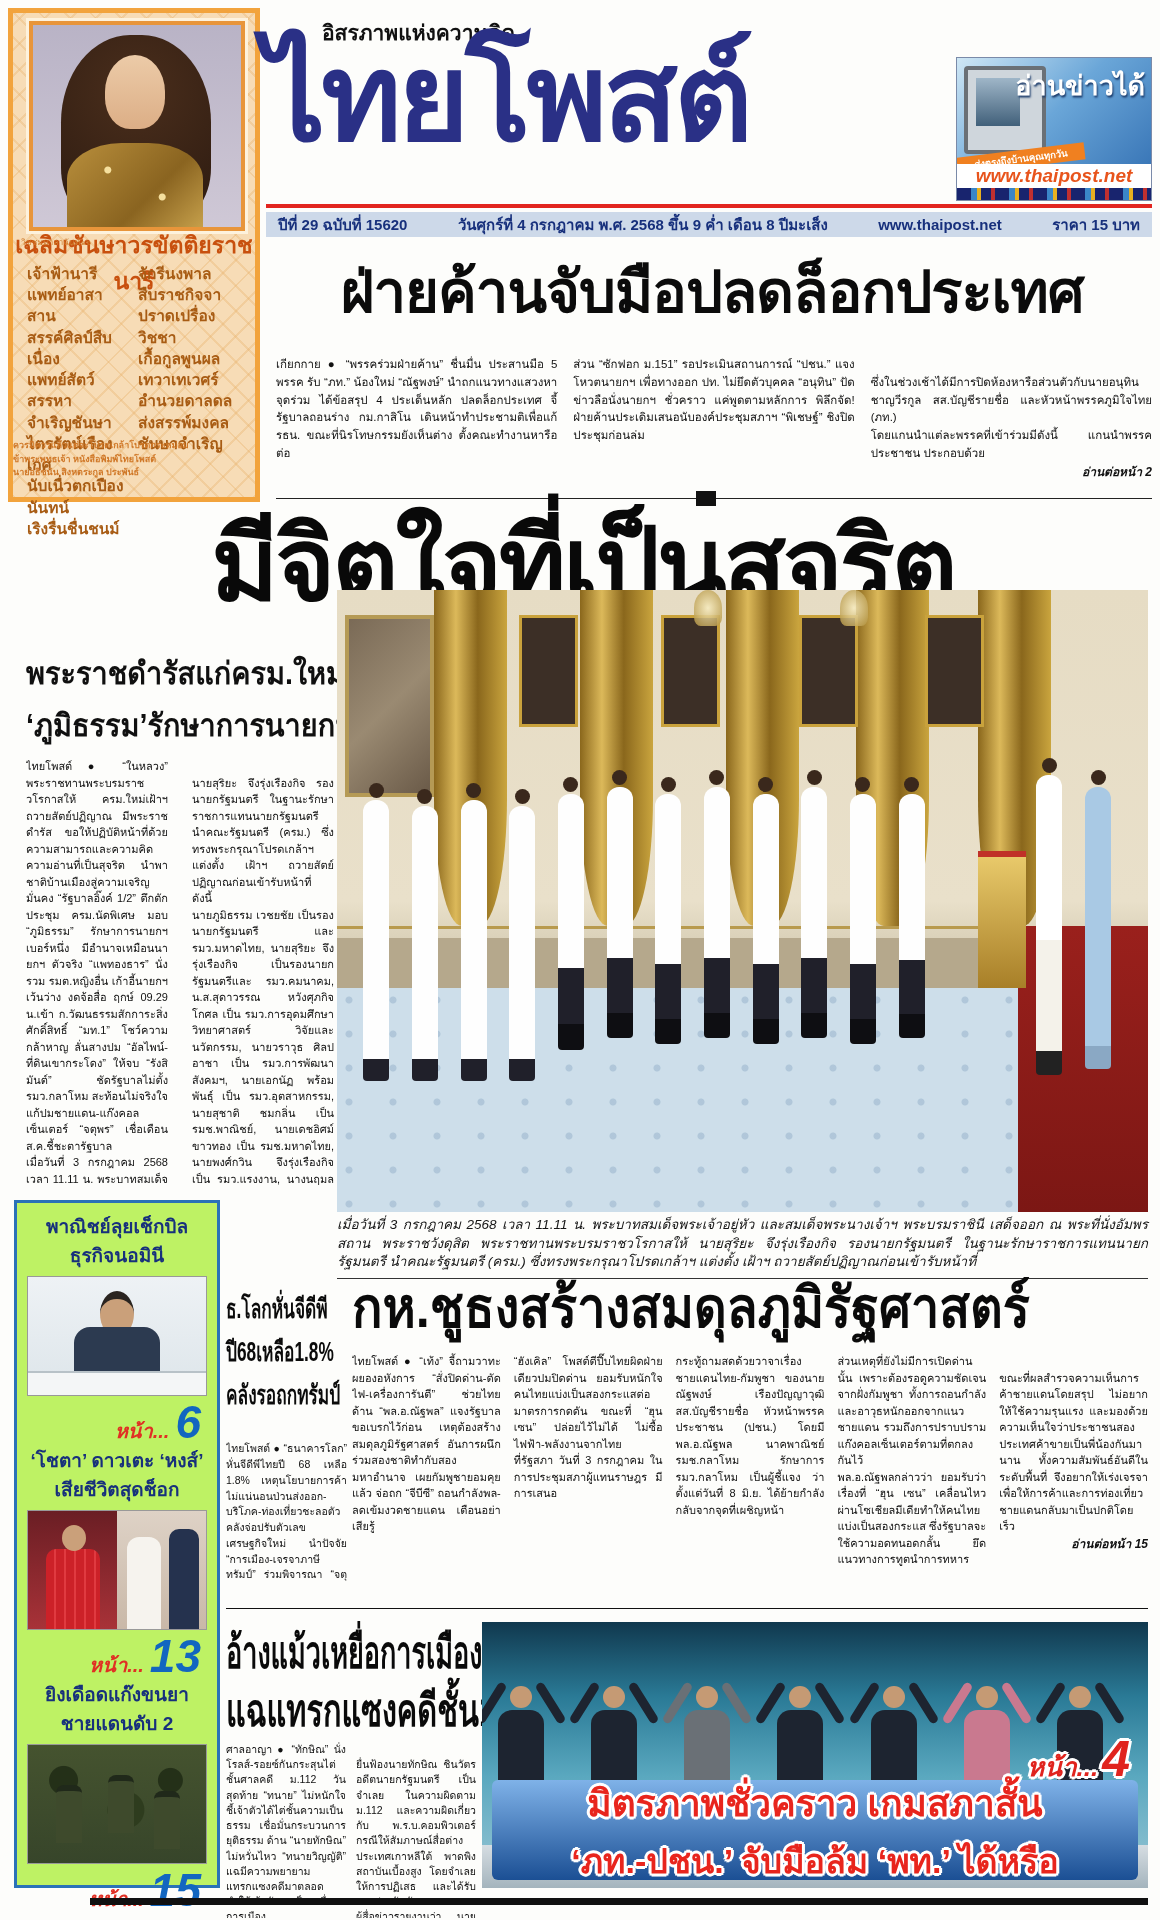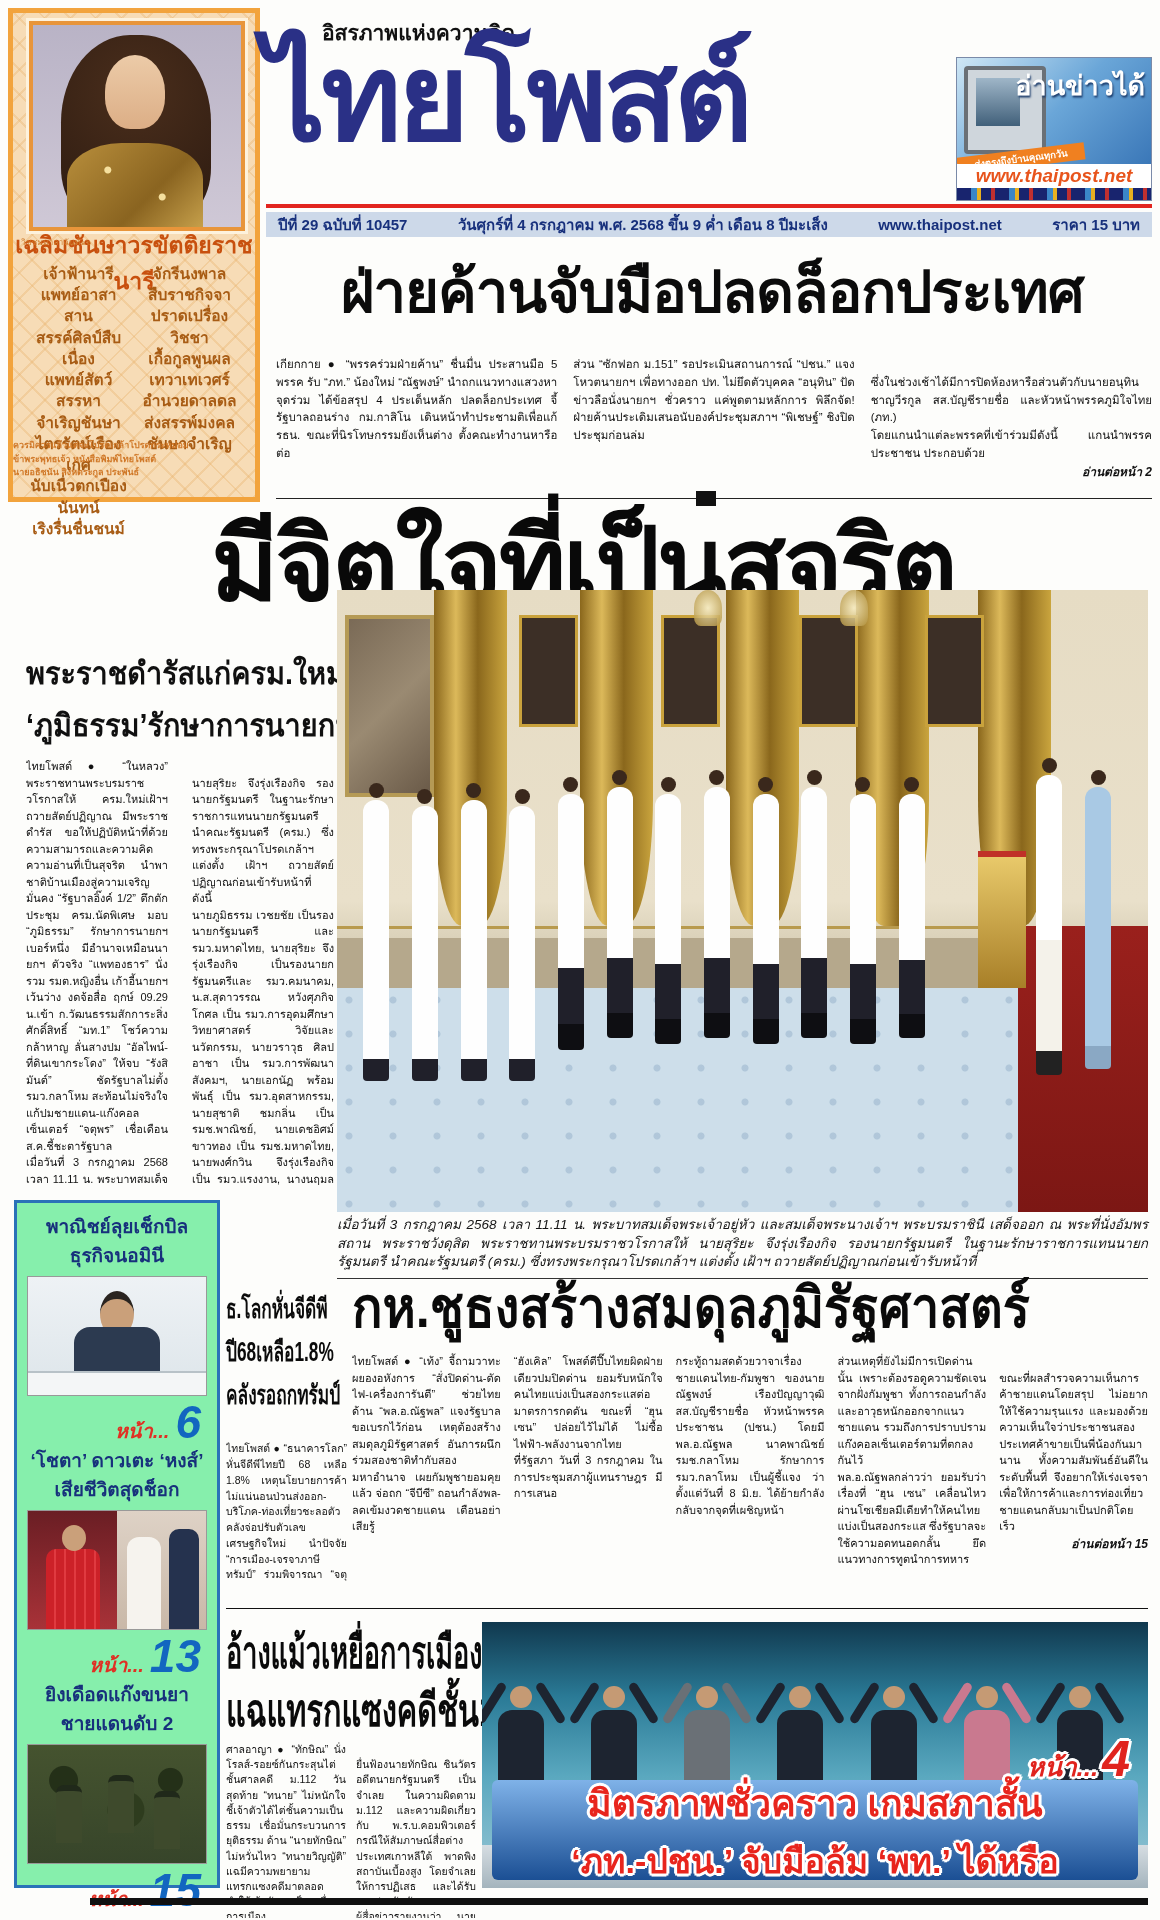--- a/index.html
+++ b/index.html
@@ -38,21 +38,21 @@
   .p-face{position:absolute;left:72px;top:30px;width:60px;height:74px;border-radius:50% 50% 42% 42%;
           background:linear-gradient(#eccba8,#dcae86);}
   .p-dress{position:absolute;left:34px;top:118px;width:136px;height:90px;border-radius:40% 40% 0 0;
            background:
              radial-gradient(circle at 30% 30%,rgba(255,235,170,.9) 0 3px,transparent 4px),
              radial-gradient(circle at 70% 60%,rgba(255,235,170,.9) 0 3px,transparent 4px),
              linear-gradient(135deg,#b98f3c,#8a6420 60%,#caa44e);}
   .r-meter{position:absolute;left:8px;top:222px;font-size:8.5px;color:#cf7c2c;}
   .r-title{position:absolute;left:0;right:0;top:214px;text-align:center;font-size:23px;font-weight:900;color:#c8500e;}
   .r-poem{position:absolute;left:14px;top:250px;width:214px;display:flex;gap:8px;}
-  .r-col{flex:1;text-align:center;font-size:15.5px;line-height:1.37;font-weight:bold;color:#a85c14;}
+  .r-col{flex:1;font-size:15.5px;line-height:1.37;font-weight:bold;color:#a85c14;}
   .r-credit{position:absolute;left:0;right:0;top:426px;font-size:9px;line-height:1.5;color:#d07828;font-weight:bold;}
   
   .h1-top{left:272px;top:234px;width:880px;text-align:center;font-size:58px;font-weight:900;
           color:#0b0b0b;line-height:2.0;letter-spacing:-1px;white-space:nowrap;}
   .cols4{left:276px;top:356px;width:876px;height:132px;display:flex;gap:16px;overflow:hidden;}
   .ncol{flex:1;font-size:11.5px;line-height:1.55;text-align:justify;white-space:pre-line;}
   .more{font-weight:900;font-style:italic;text-align:right;font-size:12px;white-space:normal;}
   .divider{left:276px;top:498px;width:876px;border-top:1.5px solid #222;}
   .divsq{left:696px;top:491px;width:20px;height:15px;background:#111;}
   
@@ -103,21 +103,21 @@
   .divider2{left:226px;top:1608px;width:922px;border-top:1.5px solid #111;}
   
   .court-h1{left:226px;top:1616px;font-size:45px;font-weight:900;white-space:nowrap;color:#0a0a0a;
             transform:scaleX(.60);transform-origin:left;}
   .court-h2{left:226px;top:1674px;font-size:45px;font-weight:900;white-space:nowrap;color:#0a0a0a;
             transform:scaleX(.68);transform-origin:left;}
   .court-cols{left:226px;top:1742px;width:250px;height:176px;display:flex;gap:10px;overflow:hidden;}
   .court-cols .ncol{font-size:10.5px;line-height:1.45;}
   
   .sidebar{left:14px;top:1200px;width:206px;height:688px;border:3px solid #2a72b8;box-sizing:border-box;
-           background:#86efac;padding:10px 8px;}
+           background:#bef264;padding:10px 8px;}
   .sb-title{text-align:center;font-size:19px;font-weight:900;color:#17307c;line-height:1.5;}
   .sb-photo{width:178px;height:118px;margin:6px auto 2px;border:1px solid #999;position:relative;overflow:hidden;}
   .sb-page{display:flex;justify-content:flex-end;align-items:baseline;gap:6px;padding-right:8px;}
   .sb-page .lab{color:#e03024;font-style:italic;font-weight:900;font-size:20px;}
   .sb-page .num{color:#1266c0;font-style:italic;font-weight:900;font-size:46px;line-height:1.05;}
   .sp1{background:linear-gradient(#eef2f5,#dde5ea);}
   .sp1 .head{position:absolute;left:72px;top:14px;width:34px;height:38px;border-radius:50%;background:#caa07a;border-top:8px solid #2a2420;}
   .sp1 .torso{position:absolute;left:46px;top:50px;width:86px;height:52px;border-radius:16px 16px 0 0;background:#2c3a50;}
   .sp1 .desk{position:absolute;left:0;bottom:0;width:100%;height:22px;background:#f4f6f7;border-top:2px solid #b8c2c8;}
   .sp2l{position:absolute;left:0;top:0;width:50%;height:100%;background:linear-gradient(#6a1e24,#a83238);}
@@ -205,21 +205,21 @@
     <div class="rb-monitor">
       <div class="rb-screen"></div>
     </div>
     <div class="rb-label">อ่านข่าวได้</div>
     <div class="rb-ribbon">ส่งตรงถึงบ้านคุณทุกวัน</div>
     <div class="rb-url">www.thaipost.net</div>
     <div class="rb-pix"></div>
   </div>
   <div class="abs redline"></div>
   <div class="abs datebar">
-    <span>ปีที่ 29 ฉบับที่ 10457</span>
+    <span>ปีที่ 29 ฉบับที่ 15620</span>
     <span>วันศุกร์ที่ 4 กรกฎาคม พ.ศ. 2568 ขึ้น 9 ค่ำ เดือน 8 ปีมะเส็ง</span>
     <span>www.thaipost.net</span>
     <span>ราคา 15 บาท</span>
   </div>
 
   <div class="abs h1-top">ฝ่ายค้านจับมือปลดล็อกประเทศ</div>
   <div class="abs cols4">
     <div class="ncol">เกียกกาย ● “พรรคร่วมฝ่ายค้าน” ชื่นมื่น ประสานมือ 5 พรรค รับ “ภท.” น้องใหม่ “ณัฐพงษ์” นำถกแนวทางแสวงหาจุดร่วม ได้ข้อสรุป 4 ประเด็นหลัก ปลดล็อกประเทศ จี้รัฐบาลถอนร่าง กม.กาสิโน เดินหน้าทำประชามติเพื่อแก้ รธน. ขณะที่นิรโทษกรรมยังเห็นต่าง ตั้งคณะทำงานหารือต่อ</div>
     <div class="ncol">ส่วน “ซักฟอก ม.151” รอประเมินสถานการณ์ “ปชน.” แจงโหวตนายกฯ เพื่อทางออก ปท. ไม่ยึดตัวบุคคล “อนุทิน” ปัดข่าวลือนั่งนายกฯ ชั่วคราว แค่พูดตามหลักการ พิลึกจัด! ฝ่ายค้านประเดิมเสนอนับองค์ประชุมสภาฯ “พิเชษฐ์” ชิงปิดประชุมก่อนล่ม</div>
     <div class="ncol">

